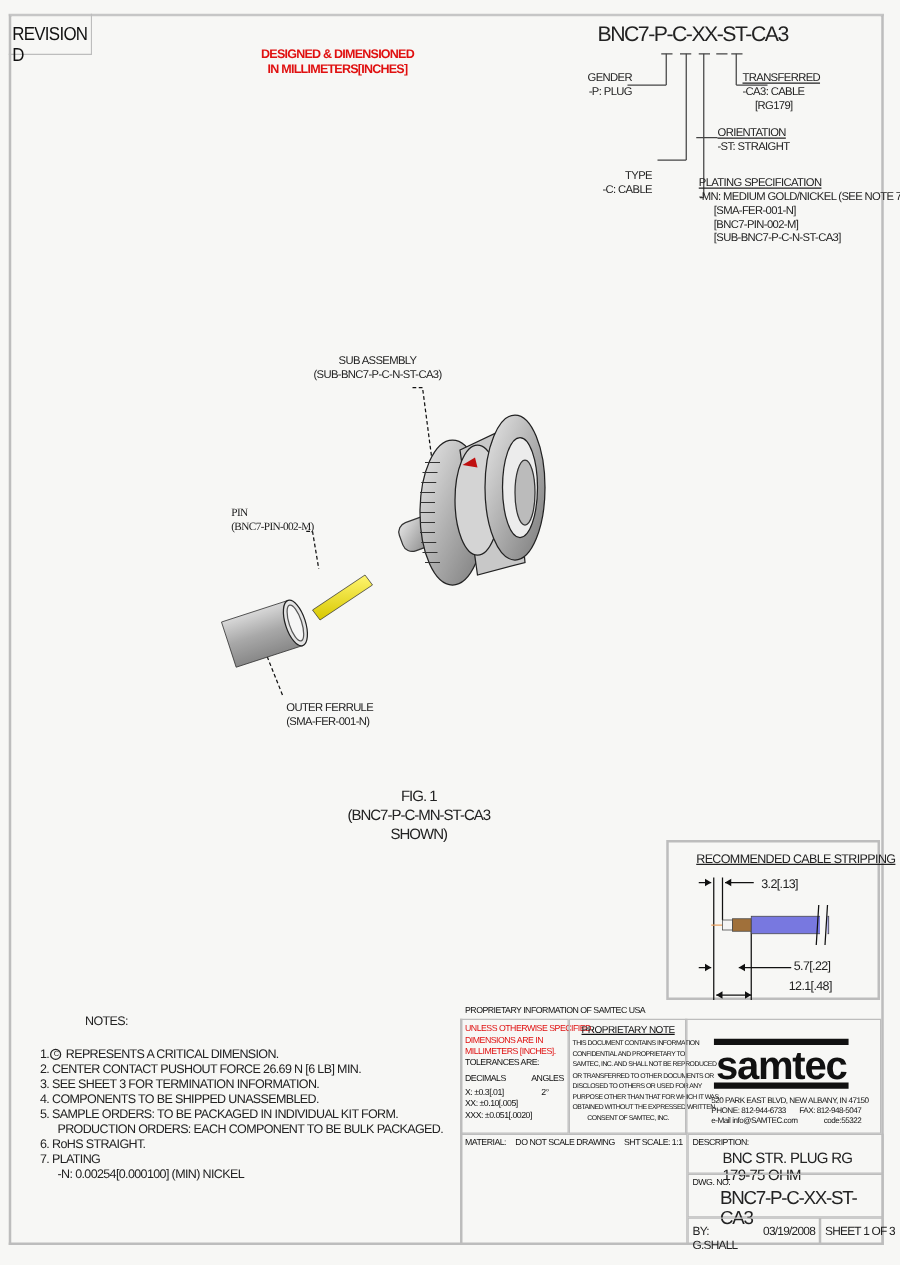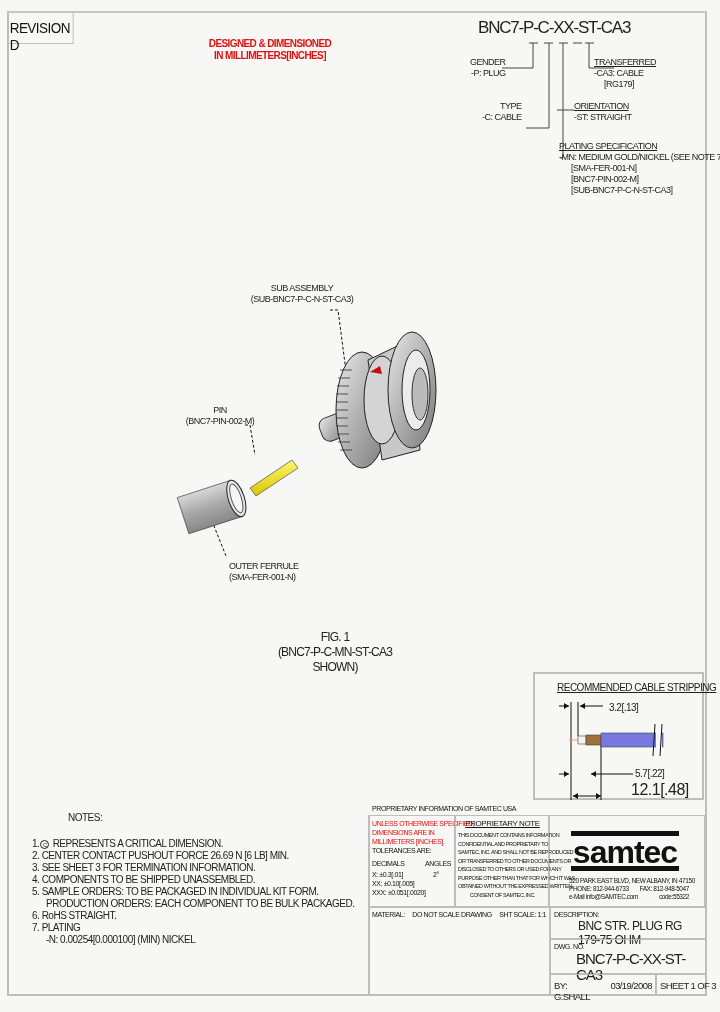--- a/index.html
+++ b/index.html
@@ -56,40 +56,40 @@
 <div class="abs lbl" style="left:470px;top:57px;text-align:right;">
   <div>GENDER</div>
   <div>-P: PLUG</div>
 </div>
 <div class="abs lbl" style="left:594px;top:57px;">
   <div class="ul">TRANSFERRED</div>
   <div>-CA3: CABLE</div>
   <div style="padding-left:10px;">[RG179]</div>
 </div>
 <div class="abs lbl" style="left:482px;top:101px;text-align:right;">
-  <div style="padding-left:12px;">TYPE</div>
+  <div style="padding-left:12px;margin-top:34px;">TYPE</div>
   <div>-C: CABLE</div>
 </div>
 <div class="abs lbl" style="left:574px;top:101px;">
   <div class="ul">ORIENTATION</div>
   <div>-ST: STRAIGHT</div>
 </div>
 <div class="abs lbl" style="left:559px;top:141px;">
   <div class="ul">PLATING SPECIFICATION</div>
   <div>-MN: MEDIUM GOLD/NICKEL (SEE NOTE 7)</div>
   <div style="padding-left:12px;">[SMA-FER-001-N]</div>
   <div style="padding-left:12px;">[BNC7-PIN-002-M]</div>
   <div style="padding-left:12px;">[SUB-BNC7-P-C-N-ST-CA3]</div>
 </div>
 
 <div class="abs lbl" style="left:247px;top:283px;text-align:center;width:110px;">
   <div>SUB ASSEMBLY</div>
   <div>(SUB-BNC7-P-C-N-ST-CA3)</div>
 </div>
-<div class="abs lbl" style="left:185px;top:405px;text-align:center;width:70px;">
+<div class="abs lbl" style="left:185px;top:405px;width:70px;font-family:Liberation Serif, serif;">
   <div>PIN</div>
   <div>(BNC7-PIN-002-M)</div>
 </div>
 <div class="abs lbl" style="left:229px;top:561px;">
   <div>OUTER FERRULE</div>
   <div>(SMA-FER-001-N)</div>
 </div>
 
 <svg class="abs" style="left:170px;top:290px;" width="280" height="330">
   <defs>
@@ -171,21 +171,21 @@
     <line x1="34" y1="44" x2="43" y2="44" stroke="#e8a060" stroke-width="1"></line>
     <rect x="43" y="40" width="8" height="8" fill="#f4f4f4" stroke="#444" stroke-width="0.6"></rect>
     <rect x="51" y="39" width="15" height="10" fill="#a0703a" stroke="#444" stroke-width="0.6"></rect>
     <rect x="66" y="37" width="62" height="14" fill="#7878e0" stroke="#444" stroke-width="0.6"></rect>
     <rect x="121" y="34" width="6" height="20" fill="#f7f7f5"></rect>
     <line x1="120" y1="28" x2="118" y2="60" stroke="#111"></line>
       <line x1="127" y1="28" x2="125" y2="60" stroke="#111"></line>
   </svg>
   <div class="abs lbl" style="left:74px;top:28px;font-size:10px;">3.2[.13]</div>
   <div class="abs lbl" style="left:100px;top:94px;font-size:10px;">5.7[.22]</div>
-  <div class="abs lbl" style="left:96px;top:110px;font-size:16px;">12.1[.48]</div>
+  <div class="abs lbl" style="left:96px;top:110px;font-size:10px;">12.1[.48]</div>
 </div>
 
 <div class="abs notes">
   <div class="title">NOTES:</div>
   <div><span>1.</span><span class="crit">C</span> <span>REPRESENTS A CRITICAL DIMENSION.</span></div>
   <div><span>2.</span> <span>CENTER CONTACT PUSHOUT FORCE 26.69 N [6 LB] MIN.</span></div>
   <div><span>3.</span> <span>SEE SHEET 3 FOR TERMINATION INFORMATION.</span></div>
   <div><span>4.</span> <span>COMPONENTS TO BE SHIPPED UNASSEMBLED.</span></div>
   <div><span>5.</span> <span>SAMPLE ORDERS: TO BE PACKAGED IN INDIVIDUAL KIT FORM.</span></div>
   <div class="indent">PRODUCTION ORDERS: EACH COMPONENT TO BE BULK PACKAGED.</div>

